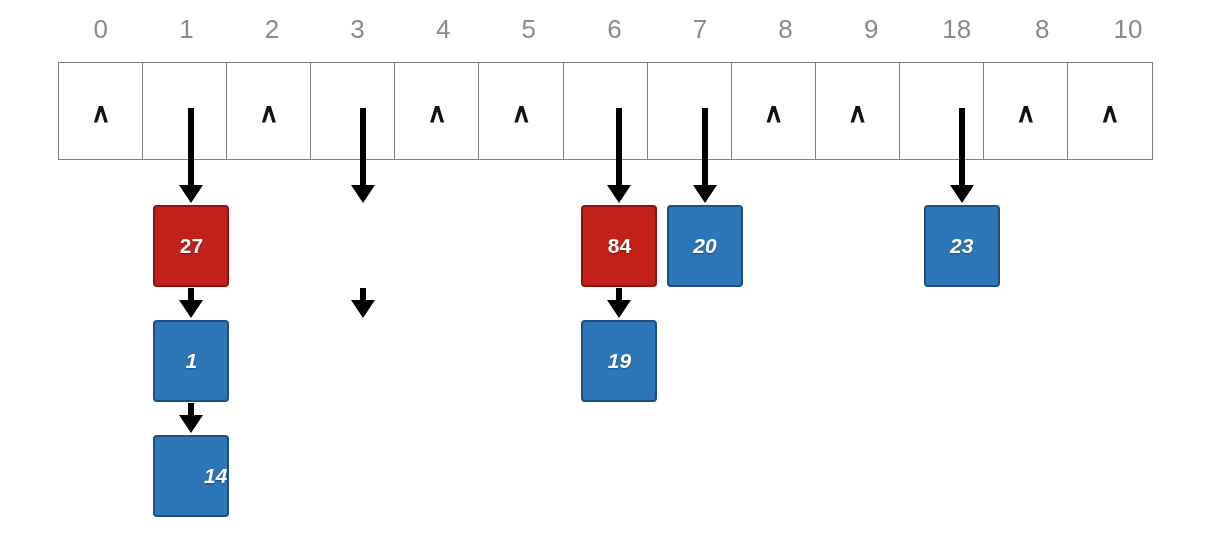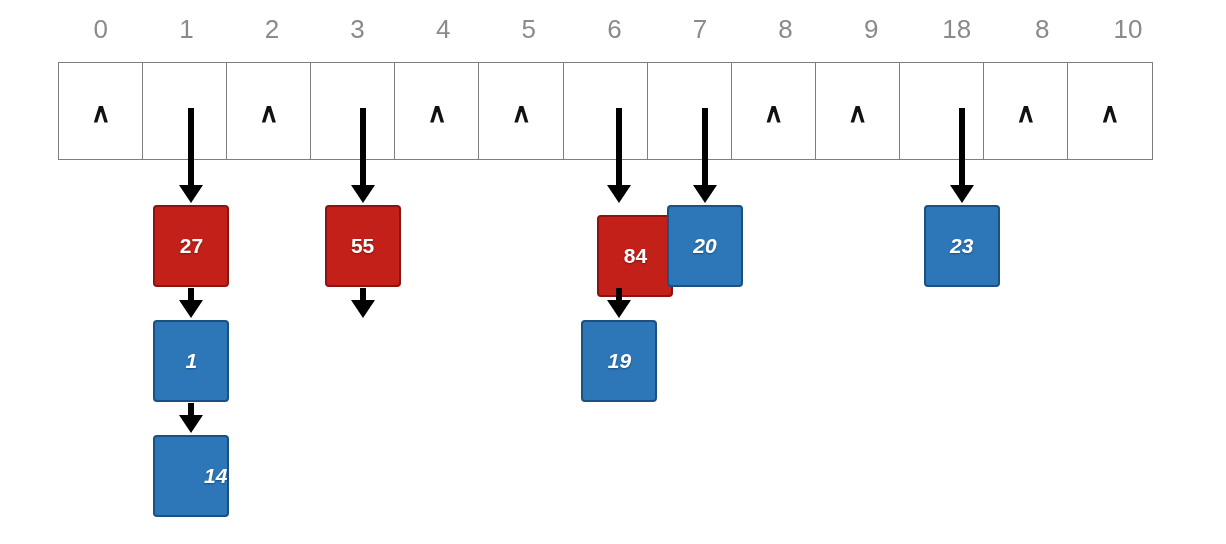--- a/index.html
+++ b/index.html
@@ -158,32 +158,29 @@
         <div class="shaft" style="height: 16px;"></div>
         <div class="head"></div>
       </div>
       <div class="node blue" style="left: 153.4px; top: 435px; justify-content: flex-end;">
         <span>14</span>
       </div>
       <div class="arrow" style="left: 350.6px; top: 108px; width: 24px; height: 95px;">
         <div class="shaft" style="height: 81px;"></div>
         <div class="head"></div>
       </div>
-      <div class="node red" style="left: 324.6px; top: 205px;">
-        <span>55</span>
-      </div>
       <div class="arrow" style="left: 350.6px; top: 288px; width: 24px; height: 30px;">
         <div class="shaft" style="height: 16px;"></div>
         <div class="head"></div>
       </div>
       <div class="arrow" style="left: 607.4px; top: 108px; width: 24px; height: 95px;">
         <div class="shaft" style="height: 81px;"></div>
         <div class="head"></div>
       </div>
-      <div class="node red" style="left: 581.4px; top: 215px; margin-left: 16px;">
+      <div class="node red" style="left: 581.4px; top: 205px;">
         <span>84</span>
       </div>
       <div class="arrow" style="left: 607.4px; top: 288px; width: 24px; height: 30px;">
         <div class="shaft" style="height: 16px;"></div>
         <div class="head"></div>
       </div>
       <div class="node blue" style="left: 581.4px; top: 320px;">
         <span>19</span>
       </div>
       <div class="arrow" style="left: 693px; top: 108px; width: 24px; height: 95px;">

